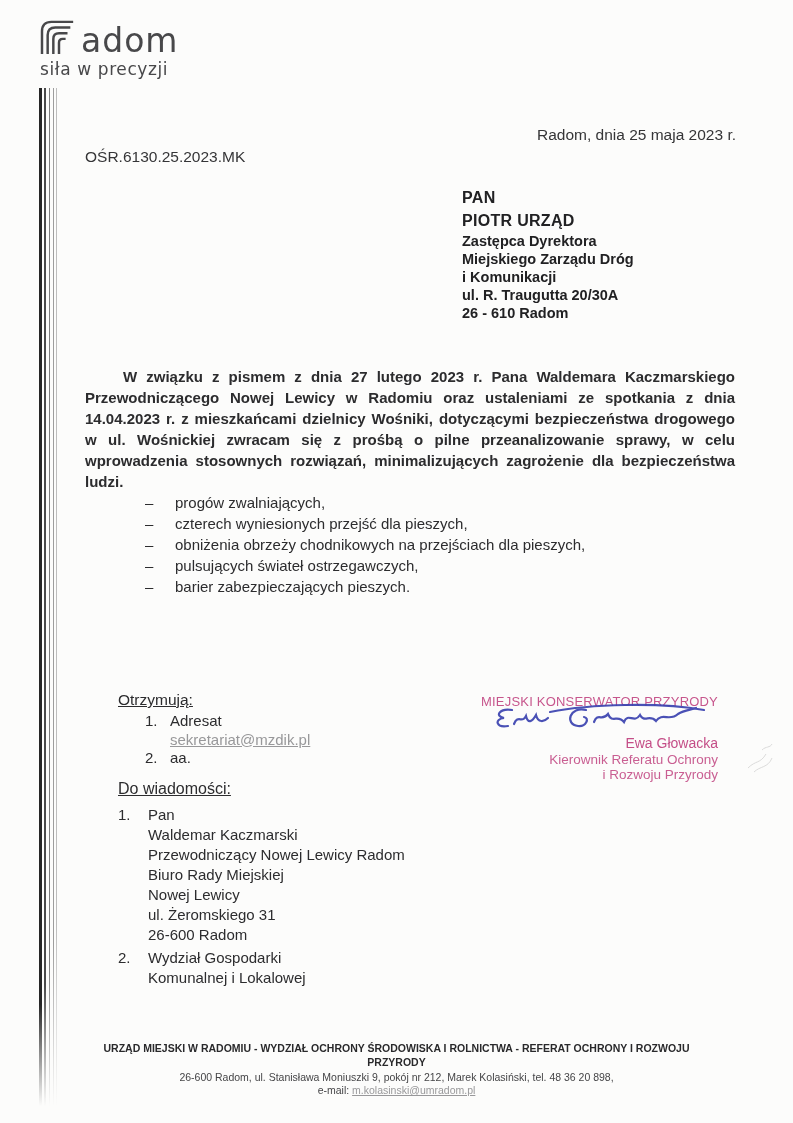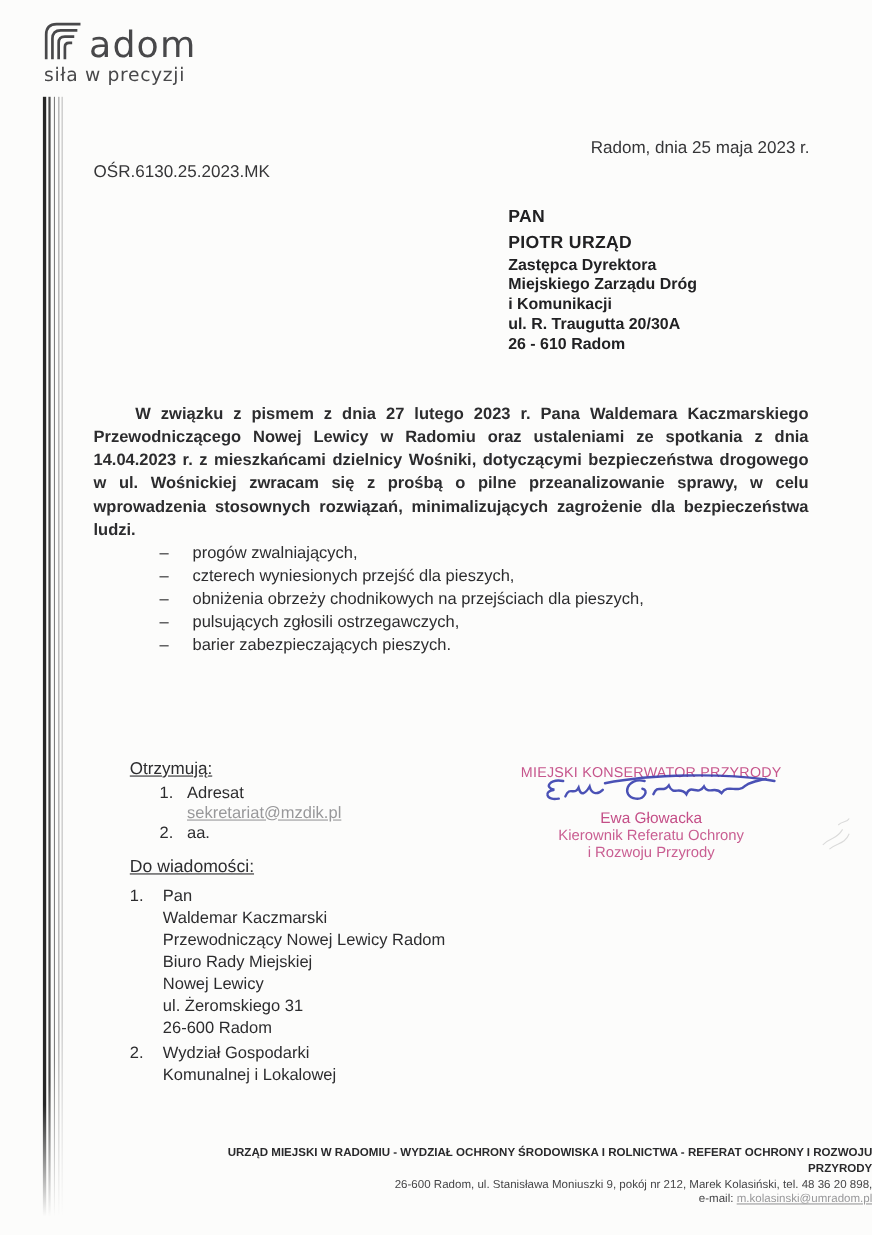--- a/index.html
+++ b/index.html
@@ -36,33 +36,33 @@
   .postulates{list-style:none;margin:0;padding:0 0 0 60px;}
   .postulates li{display:flex;}
   .dash{width:30px;flex:0 0 30px;}
   
   .dist{position:absolute;left:118px;top:691px;font-size:15px;color:#2c2c2e;}
   .dist-heading{font-size:15.5px;text-decoration:underline;margin-bottom:3px;}
   .dist-row{display:flex;line-height:18.5px;margin-left:27px;}
   .dist-num{width:25px;flex:0 0 25px;}
   a.gray-link{color:#98989a;text-decoration:underline;}
   
-  .stamp{position:absolute;left:466px;top:694px;width:252px;text-align:center;
+  .stamp{position:absolute;left:466px;top:694px;width:252px;text-align:right;
          color:#c44e87;}
   .stamp-title{font-size:13px;letter-spacing:.2px;white-space:nowrap;opacity:.95;line-height:15px;}
   .stamp-name{font-size:14px;line-height:15.5px;margin-top:27px;}
   .stamp-sub{font-size:13.5px;line-height:15.5px;opacity:.9;}
   .signature{position:absolute;left:490px;top:702px;z-index:2;}
   
   .cc{position:absolute;left:118px;top:780px;font-size:15px;color:#2c2c2e;}
   .cc-heading{font-size:16px;text-decoration:underline;margin-bottom:7px;}
   .cc-row{display:flex;line-height:20px;margin-bottom:3px;}
   .cc-num{width:30px;flex:0 0 30px;}
   
-  .footer{position:absolute;left:0;top:1042px;width:100%;text-align:right;color:#29292b;}
+  .footer{position:absolute;left:0;top:1042px;width:100%;text-align:center;color:#29292b;}
   .foot-bold{font-weight:bold;font-size:10.5px;line-height:13.5px;}
   .foot-addr{font-size:10.5px;line-height:13px;color:#454547;margin-top:2px;}
   .foot-email{font-size:10.5px;line-height:13px;color:#454547;}
   .smudge{position:absolute;left:742px;top:730px;opacity:.55;}
 </style>
 </head>
 <body>
 
 <div class="page">
 
@@ -112,21 +112,21 @@
       <li>
         <span class="dash">–</span>
         <span>czterech wyniesionych przejść dla pieszych,</span>
       </li>
       <li>
         <span class="dash">–</span>
         <span>obniżenia obrzeży chodnikowych na przejściach dla pieszych,</span>
       </li>
       <li>
         <span class="dash">–</span>
-        <span>pulsujących zgłosili ostrzegawczych,</span>
+        <span>pulsujących świateł ostrzegawczych,</span>
       </li>
       <li>
         <span class="dash">–</span>
         <span>barier zabezpieczających pieszych.</span>
       </li>
     </ul>
   </div>
 
   <div class="dist">
     <div class="dist-heading">Otrzymują:</div>

